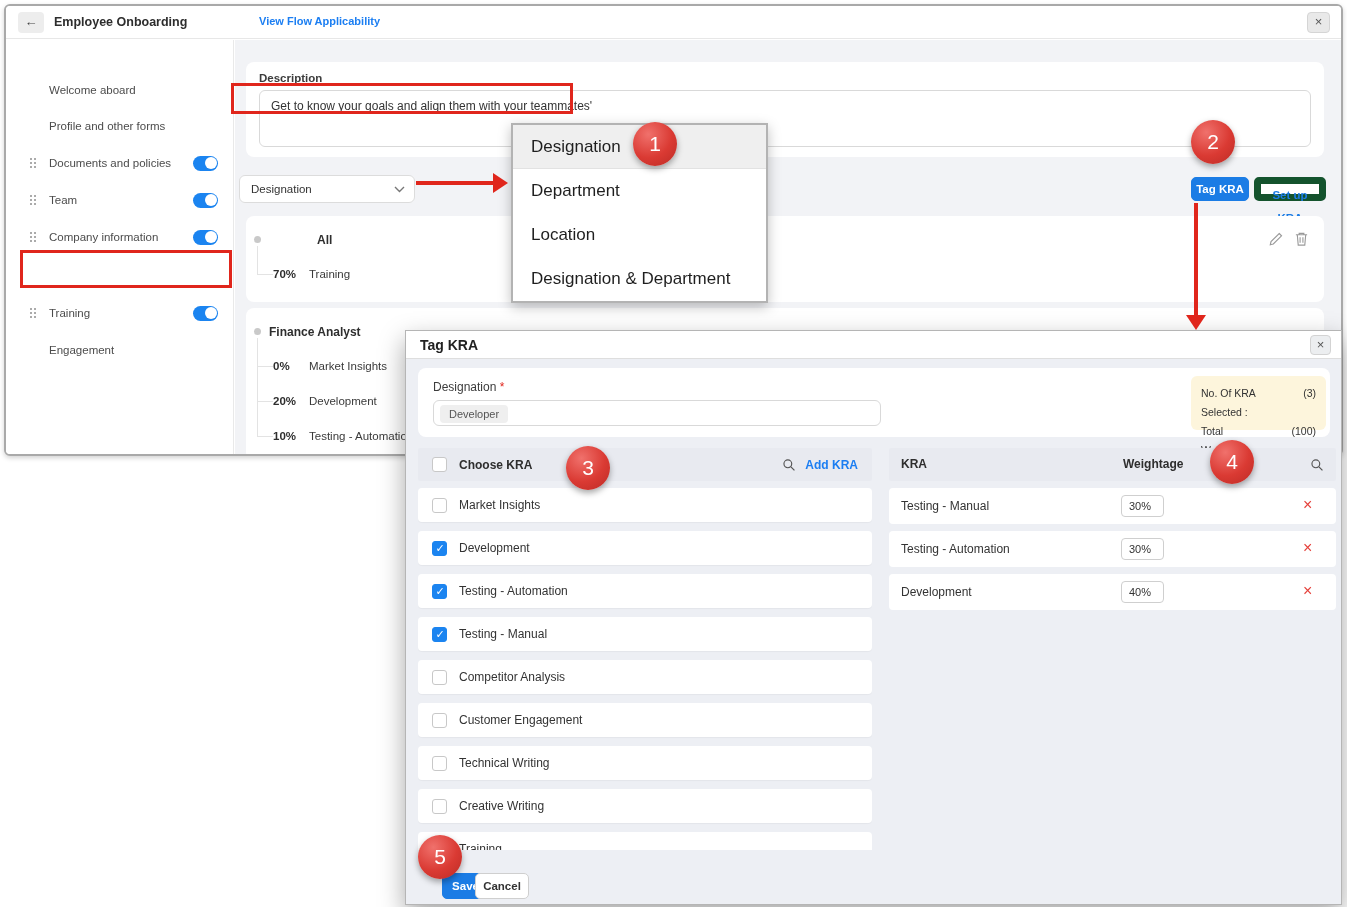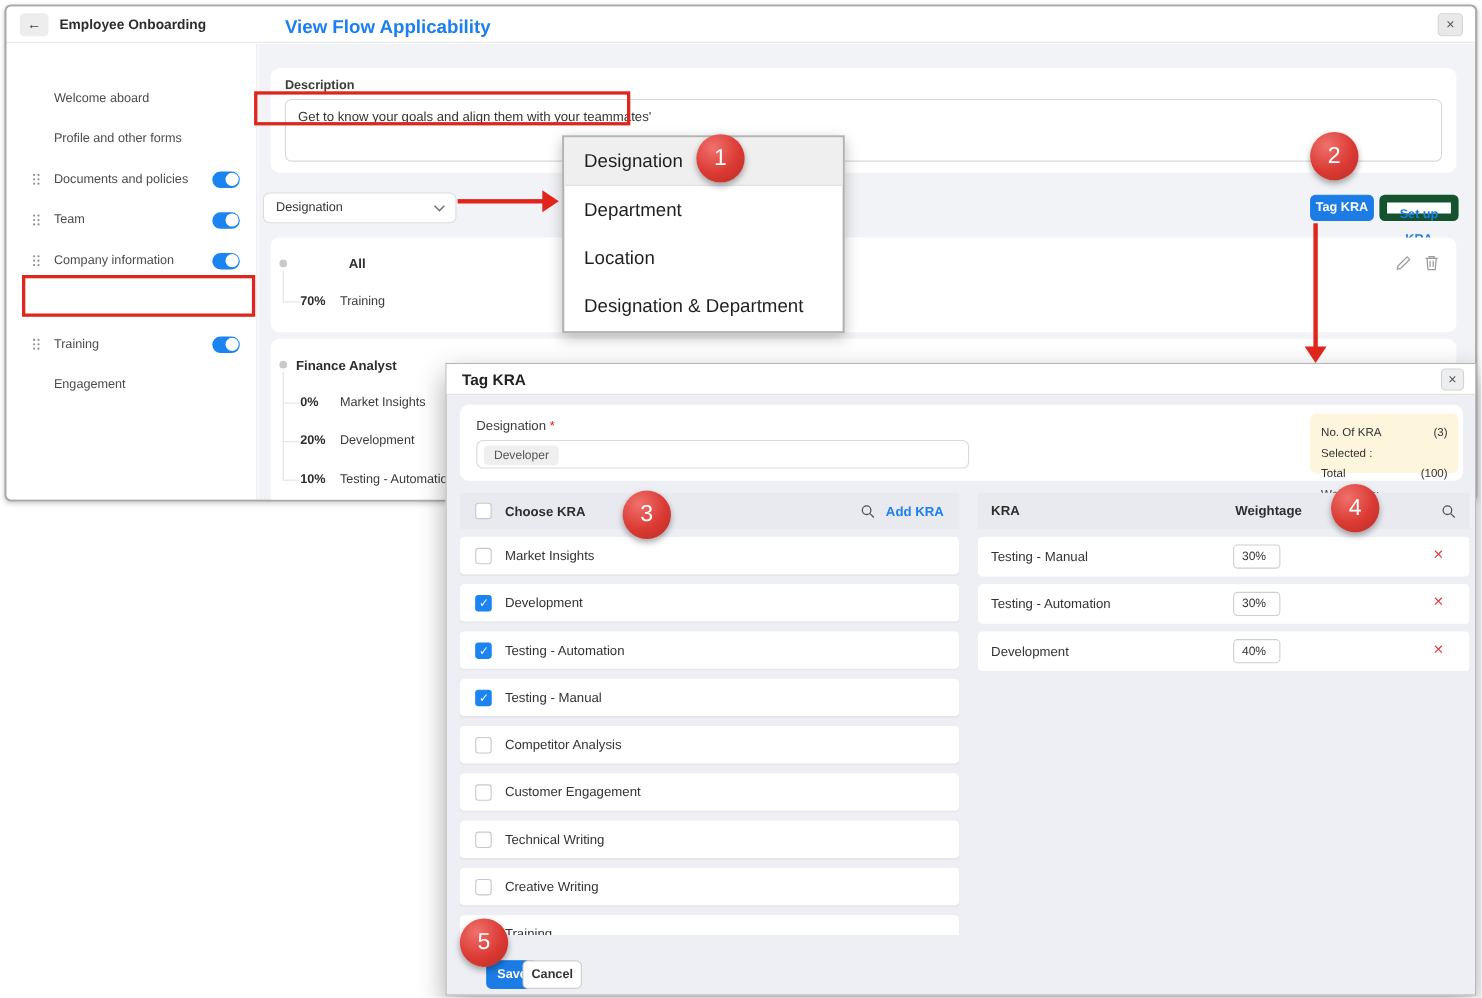--- a/index.html
+++ b/index.html
@@ -8,21 +8,21 @@
 
   
   .main-window { position:absolute; left:4px; top:4px; width:1339px; height:452px;
     background:#fff; border:2px solid #a9a9a9; border-radius:6px; overflow:hidden; z-index:10;
     box-shadow:0 2px 5px rgba(0,0,0,.18); }
   .win-header { position:absolute; left:0; top:0; right:0; height:33px; background:#fff;
     border-bottom:1px solid #e7e7e7; z-index:12; }
   .back-btn { position:absolute; left:12px; top:6px; width:26px; height:21px; background:#ededed;
     border-radius:4px; text-align:center; line-height:20px; font-size:13px; color:#444; cursor:pointer; }
   .win-title { position:absolute; left:48px; top:9px; font-size:12.5px; font-weight:700; color:#2d2d2d; }
-  .win-link { position:absolute; left:253px; top:9px; font-size:17px; font-weight:700; color:#1b7ef2; cursor:pointer; }
+  .win-link { position:absolute; left:253px; top:9px; font-size:11px; font-weight:700; color:#1b7ef2; cursor:pointer; }
   .close-btn { position:absolute; right:11px; top:6px; width:23px; height:21px; background:#e9e9e9;
     border:1px solid #d5d5d5; border-radius:4px; text-align:center; line-height:18px; font-size:13px; color:#555; cursor:pointer; }
 
   
   .sidebar { position:absolute; left:0; top:34px; bottom:0; width:228px; background:#fff; border-right:1px solid #e9e9e9; }
   .side-item { position:absolute; left:6px; width:218px; height:30px; display:flex; align-items:center; cursor:pointer; }
   .side-item .lbl { font-size:11.5px; color:#4c4c4c; }
   .side-item.active { background:#ebedf0; border-radius:3px; }
   .side-item.active .lbl { color:#1b7ef2; font-weight:600; }
   .drag-handle { width:7px; height:10px; margin-left:18px; margin-right:12px; position:relative; flex:none; }

